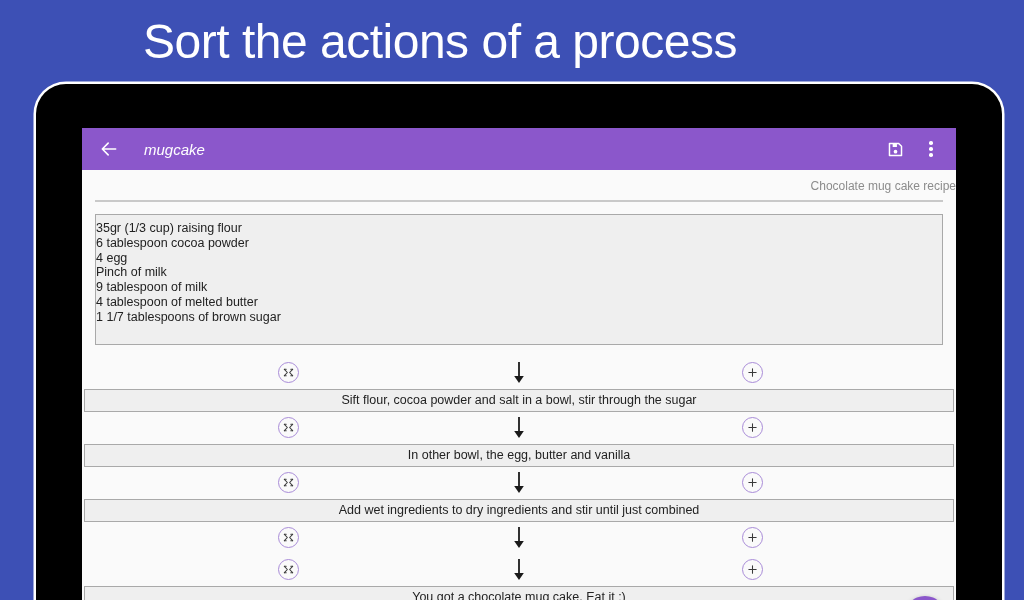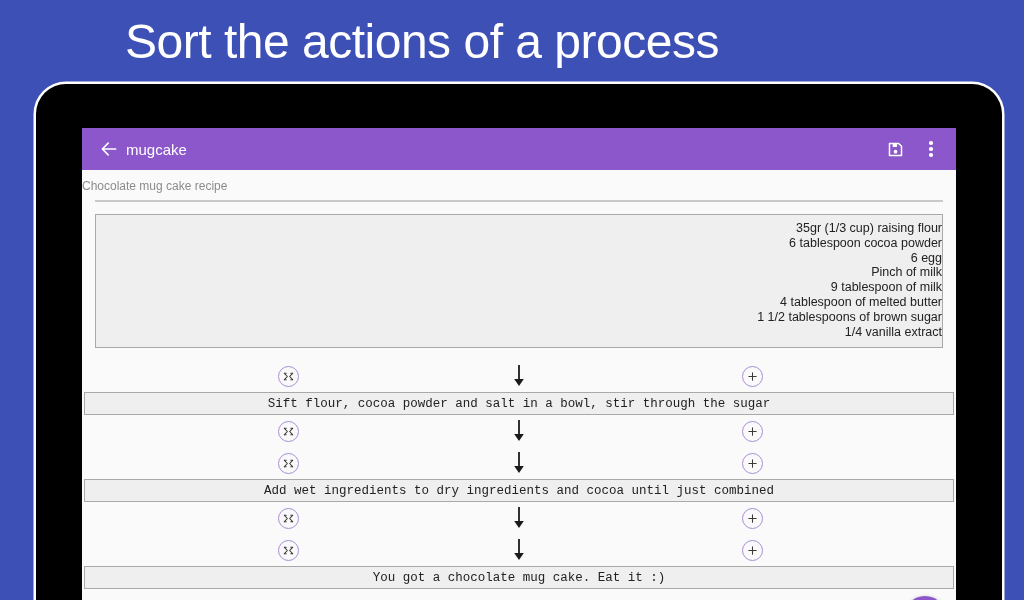--- a/index.html
+++ b/index.html
@@ -11,21 +11,21 @@
     width: 1024px;
     height: 600px;
     overflow: hidden;
     font-family: "Liberation Sans", sans-serif;
     position: relative;
   }
 
   
   .promo-header {
     position: absolute;
-    top: 0; left: 0;
+    top: 0; left: 18px;
     width: 844px;
     height: 84px;
     display: flex;
     align-items: center;
     justify-content: center;
   }
   .promo-title {
     color: #ffffff;
     font-size: 48px;
     font-weight: 400;
@@ -67,23 +67,24 @@
     box-sizing: border-box;
   }
   .appbar-back {
     width: 26px; height: 26px;
     display: flex; align-items: center; justify-content: center;
     flex: 0 0 auto;
   }
   .appbar-title {
     color: #ffffff;
     font-size: 15px;
-    margin-left: 4px;
+    margin-left: 22px;
     flex: 1 1 auto;
     white-space: nowrap;
+    font-style: italic;
   }
   .appbar-actions {
     display: flex;
     align-items: center;
     gap: 14px;
     flex: 0 0 auto;
   }
   .appbar-icon {
     width: 22px; height: 22px;
     display: flex; align-items: center; justify-content: center;
@@ -102,38 +103,38 @@
   }
 
   
   .content {
     padding: 0;
     position: relative;
     height: 474px;
   }
 
   .recipe-title {
-    text-align: left;
+    text-align: right;
     color: #8c8c8c;
     font-size: 12px;
     padding: 9px 0 7px 0;
   }
 
   .hrule {
     height: 2px;
     background: #c9c9c9;
     margin: 0 13px 3px 13px;
   }
 
   .ingredients-box {
     margin: 12px 13px;
     border: 1.5px solid #a9a9a9;
     background: #efefef;
-    padding: 6px 0 8px 0;
-    text-align: right;
+    padding: 6px 0 19px 0;
+    text-align: left;
   }
   .ingredient-line {
     font-size: 12.5px;
     color: #222222;
     line-height: 14.8px;
     white-space: nowrap;
   }
 
   
   .connector {
@@ -163,21 +164,20 @@
 
   
   .step-row {
     margin: 0 2px;
     border: 1.4px solid #a9a9a9;
     background: #efefef;
     height: 21px;
     display: flex;
     align-items: center;
     justify-content: center;
-    font-family: Liberation Mono, monospace;
   }
   .step-text {
     font-size: 12.5px;
     color: #222222;
     white-space: nowrap;
   }
 
   
   .fab {
     position: absolute;
@@ -228,26 +228,25 @@
     </div>
 
     <div class="content">
 
       <div class="recipe-title">Chocolate mug cake recipe</div>
       <div class="hrule"></div>
 
       <div class="ingredients-box">
         <div class="ingredient-line">35gr (1/3 cup) raising flour</div>
         <div class="ingredient-line">6 tablespoon cocoa powder</div>
-        <div class="ingredient-line">6 egg</div>
+        <div class="ingredient-line">4 egg</div>
         <div class="ingredient-line">Pinch of milk</div>
         <div class="ingredient-line">9 tablespoon of milk</div>
         <div class="ingredient-line">4 tablespoon of melted butter</div>
-        <div class="ingredient-line">1 1/2 tablespoons of brown sugar</div>
-        <div class="ingredient-line">1/4 vanilla extract</div>
+        <div class="ingredient-line">1 1/7 tablespoons of brown sugar</div>
       </div>
 
       <div class="connector">
         <div class="circle-btn left">
           <svg width="11" height="11" viewBox="0 0 24 24">
             <path d="M3 5 L9.5 12 L3 19 M21 5 L14.5 12 L21 19" fill="none" stroke="#3a3a3a" stroke-width="2.3" stroke-linecap="round" stroke-linejoin="round"></path>
             <path d="M3 5 H7 M3 19 H7 M17 5 H21 M17 19 H21" fill="none" stroke="#3a3a3a" stroke-width="2.3" stroke-linecap="round"></path>
           </svg>
         </div>
         <svg class="arrow-down" viewBox="0 0 14 24">
@@ -276,41 +275,44 @@
           <path d="M7 1 V17" stroke="#1a1a1a" stroke-width="1.8" fill="none"></path>
           <path d="M2.2 15 L7 22 L11.8 15 Z" fill="#1a1a1a"></path>
         </svg>
         <div class="circle-btn right">
           <svg width="11" height="11" viewBox="0 0 24 24">
             <path d="M12 4 V20 M4 12 H20" stroke="#3a3a3a" stroke-width="2.3" stroke-linecap="round" fill="none"></path>
           </svg>
         </div>
       </div>
 
-
-      <div class="connector">
-        <div class="circle-btn left">
-          <svg width="11" height="11" viewBox="0 0 24 24">
-            <path d="M3 5 L9.5 12 L3 19 M21 5 L14.5 12 L21 19" fill="none" stroke="#3a3a3a" stroke-width="2.3" stroke-linecap="round" stroke-linejoin="round"></path>
-            <path d="M3 5 H7 M3 19 H7 M17 5 H21 M17 19 H21" fill="none" stroke="#3a3a3a" stroke-width="2.3" stroke-linecap="round"></path>
-          </svg>
-        </div>
-        <svg class="arrow-down" viewBox="0 0 14 24">
-          <path d="M7 1 V17" stroke="#1a1a1a" stroke-width="1.8" fill="none"></path>
-          <path d="M2.2 15 L7 22 L11.8 15 Z" fill="#1a1a1a"></path>
-        </svg>
-        <div class="circle-btn right">
-          <svg width="11" height="11" viewBox="0 0 24 24">
-            <path d="M12 4 V20 M4 12 H20" stroke="#3a3a3a" stroke-width="2.3" stroke-linecap="round" fill="none"></path>
-          </svg>
-        </div>
-      </div>
-
       <div class="step-row">
-        <span class="step-text">Add wet ingredients to dry ingredients and cocoa until just combined</span>
+        <span class="step-text">In other bowl, the egg, butter and vanilla</span>
+      </div>
+
+      <div class="connector">
+        <div class="circle-btn left">
+          <svg width="11" height="11" viewBox="0 0 24 24">
+            <path d="M3 5 L9.5 12 L3 19 M21 5 L14.5 12 L21 19" fill="none" stroke="#3a3a3a" stroke-width="2.3" stroke-linecap="round" stroke-linejoin="round"></path>
+            <path d="M3 5 H7 M3 19 H7 M17 5 H21 M17 19 H21" fill="none" stroke="#3a3a3a" stroke-width="2.3" stroke-linecap="round"></path>
+          </svg>
+        </div>
+        <svg class="arrow-down" viewBox="0 0 14 24">
+          <path d="M7 1 V17" stroke="#1a1a1a" stroke-width="1.8" fill="none"></path>
+          <path d="M2.2 15 L7 22 L11.8 15 Z" fill="#1a1a1a"></path>
+        </svg>
+        <div class="circle-btn right">
+          <svg width="11" height="11" viewBox="0 0 24 24">
+            <path d="M12 4 V20 M4 12 H20" stroke="#3a3a3a" stroke-width="2.3" stroke-linecap="round" fill="none"></path>
+          </svg>
+        </div>
+      </div>
+
+      <div class="step-row">
+        <span class="step-text">Add wet ingredients to dry ingredients and stir until just combined</span>
       </div>
 
       <div class="connector">
         <div class="circle-btn left">
           <svg width="11" height="11" viewBox="0 0 24 24">
             <path d="M3 5 L9.5 12 L3 19 M21 5 L14.5 12 L21 19" fill="none" stroke="#3a3a3a" stroke-width="2.3" stroke-linecap="round" stroke-linejoin="round"></path>
             <path d="M3 5 H7 M3 19 H7 M17 5 H21 M17 19 H21" fill="none" stroke="#3a3a3a" stroke-width="2.3" stroke-linecap="round"></path>
           </svg>
         </div>
         <svg class="arrow-down" viewBox="0 0 14 24">

